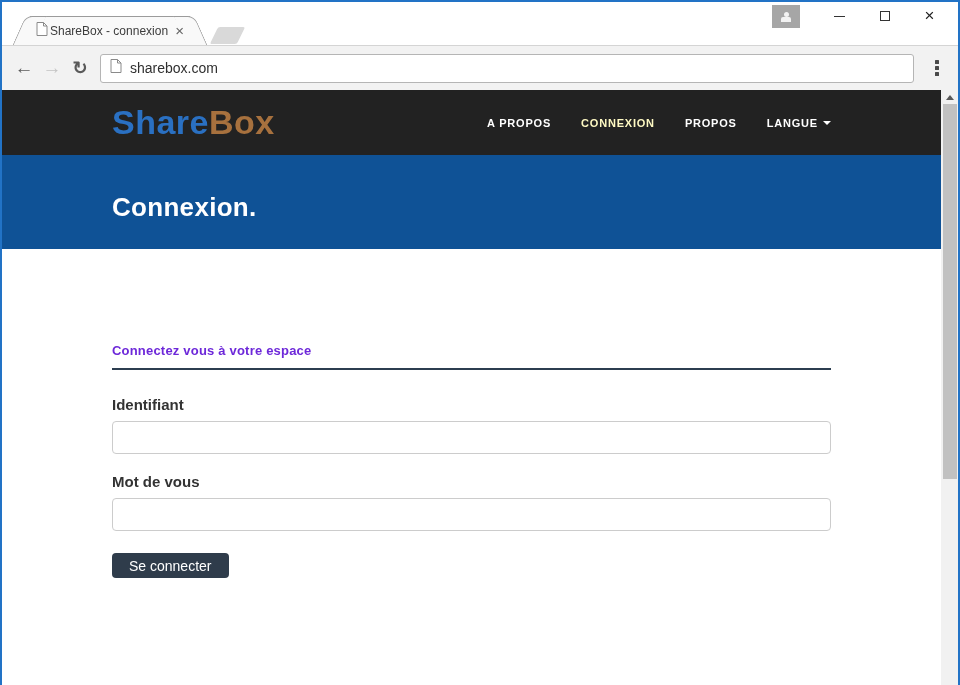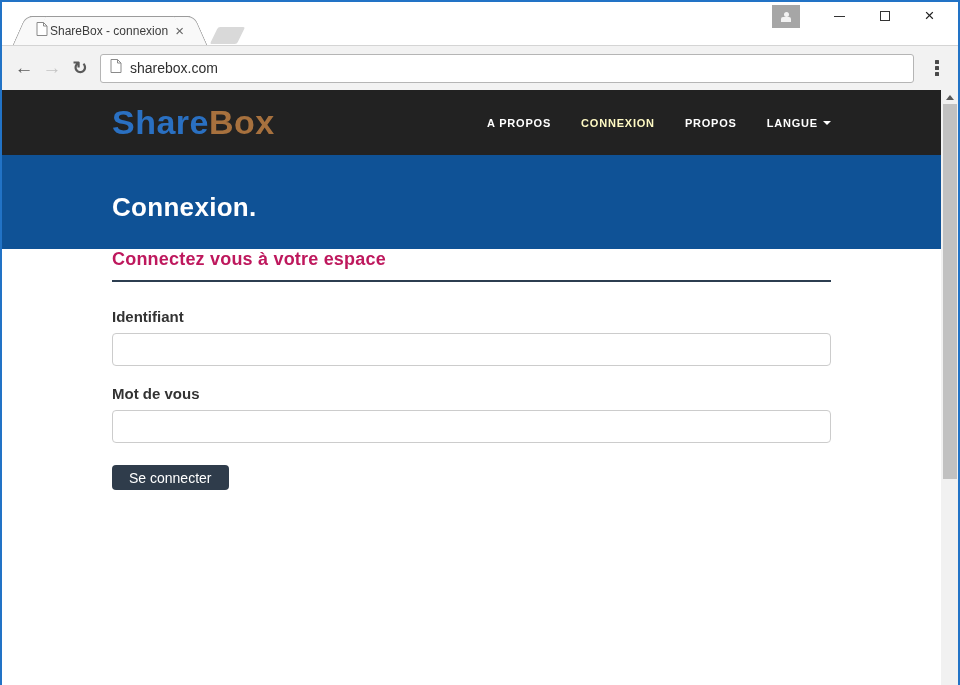--- a/index.html
+++ b/index.html
@@ -72,21 +72,21 @@
   .logo .l2 { color:#a7713e; }
   .menu { position:absolute; right:0; top:0; height:100%; display:flex; align-items:center; gap:30px; }
   .menu-item { font-size:11px; font-weight:bold; letter-spacing:0.8px; color:#ffffff; cursor:pointer; display:flex; align-items:center; }
   .menu-item.active { color:#fef9c3; }
   .caret { width:0; height:0; border-left:4px solid transparent; border-right:4px solid transparent; border-top:4px solid #fff; margin-left:5px; }
 
   .banner { height:94px; background:#0f5296; }
   .banner .container { padding-top:37px; }
   .banner-title { font-size:26px; font-weight:bold; color:#ffffff; letter-spacing:0.3px; }
 
-  .login-heading { font-size:18px; font-weight:bold; color:#be185d; letter-spacing:0.2px; }
+  .login-heading { margin-top:94px; font-size:13px; font-weight:bold; color:#6d28d9; letter-spacing:0.2px; }
   .heading-rule { margin-top:10px; border-bottom:2px solid #2c3e50; }
 
   .field-label { margin-top:26px; font-size:15px; font-weight:bold; color:#333333; }
   .field-label.second { margin-top:19px; }
   .text-input {
     margin-top:8px; width:100%; height:33px; border:1px solid #cccccc; border-radius:4px;
     font-size:14px; padding:0 10px; color:#333; outline:none; background:#fff; display:block;
   }
   .submit-btn {
     margin-top:22px; display:inline-block; background:#2f3c4b; color:#fff; border:none;

